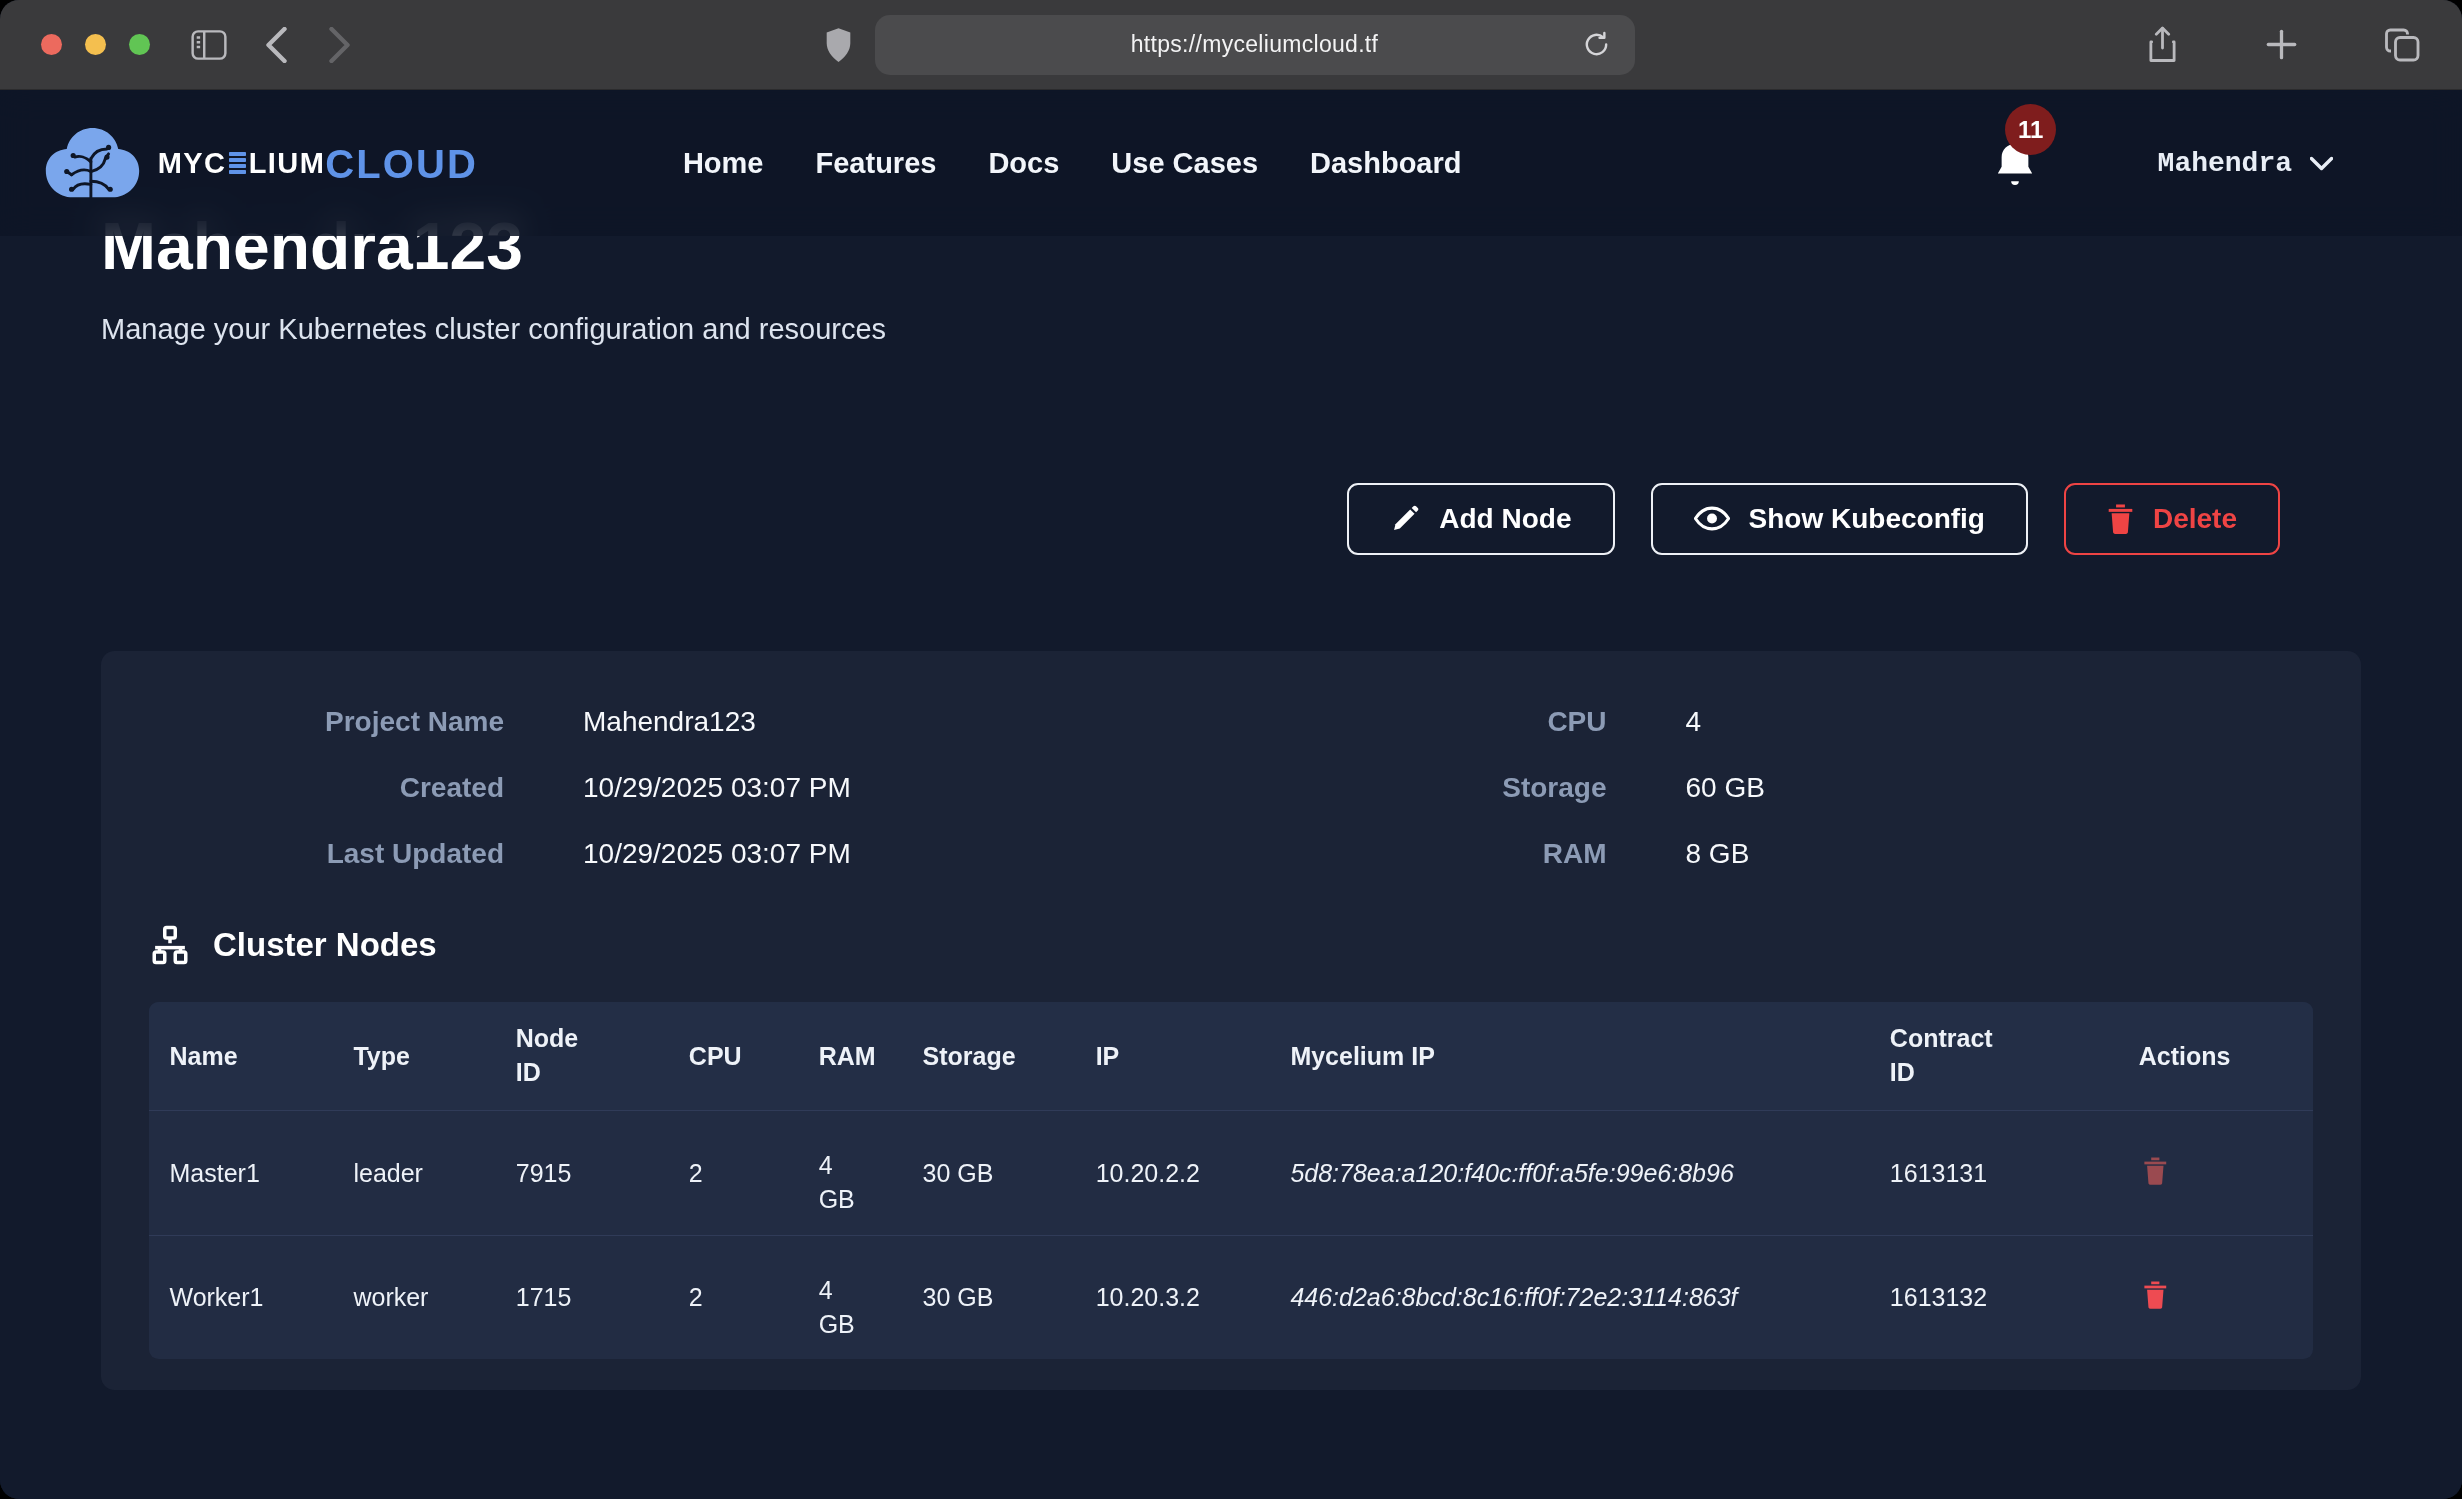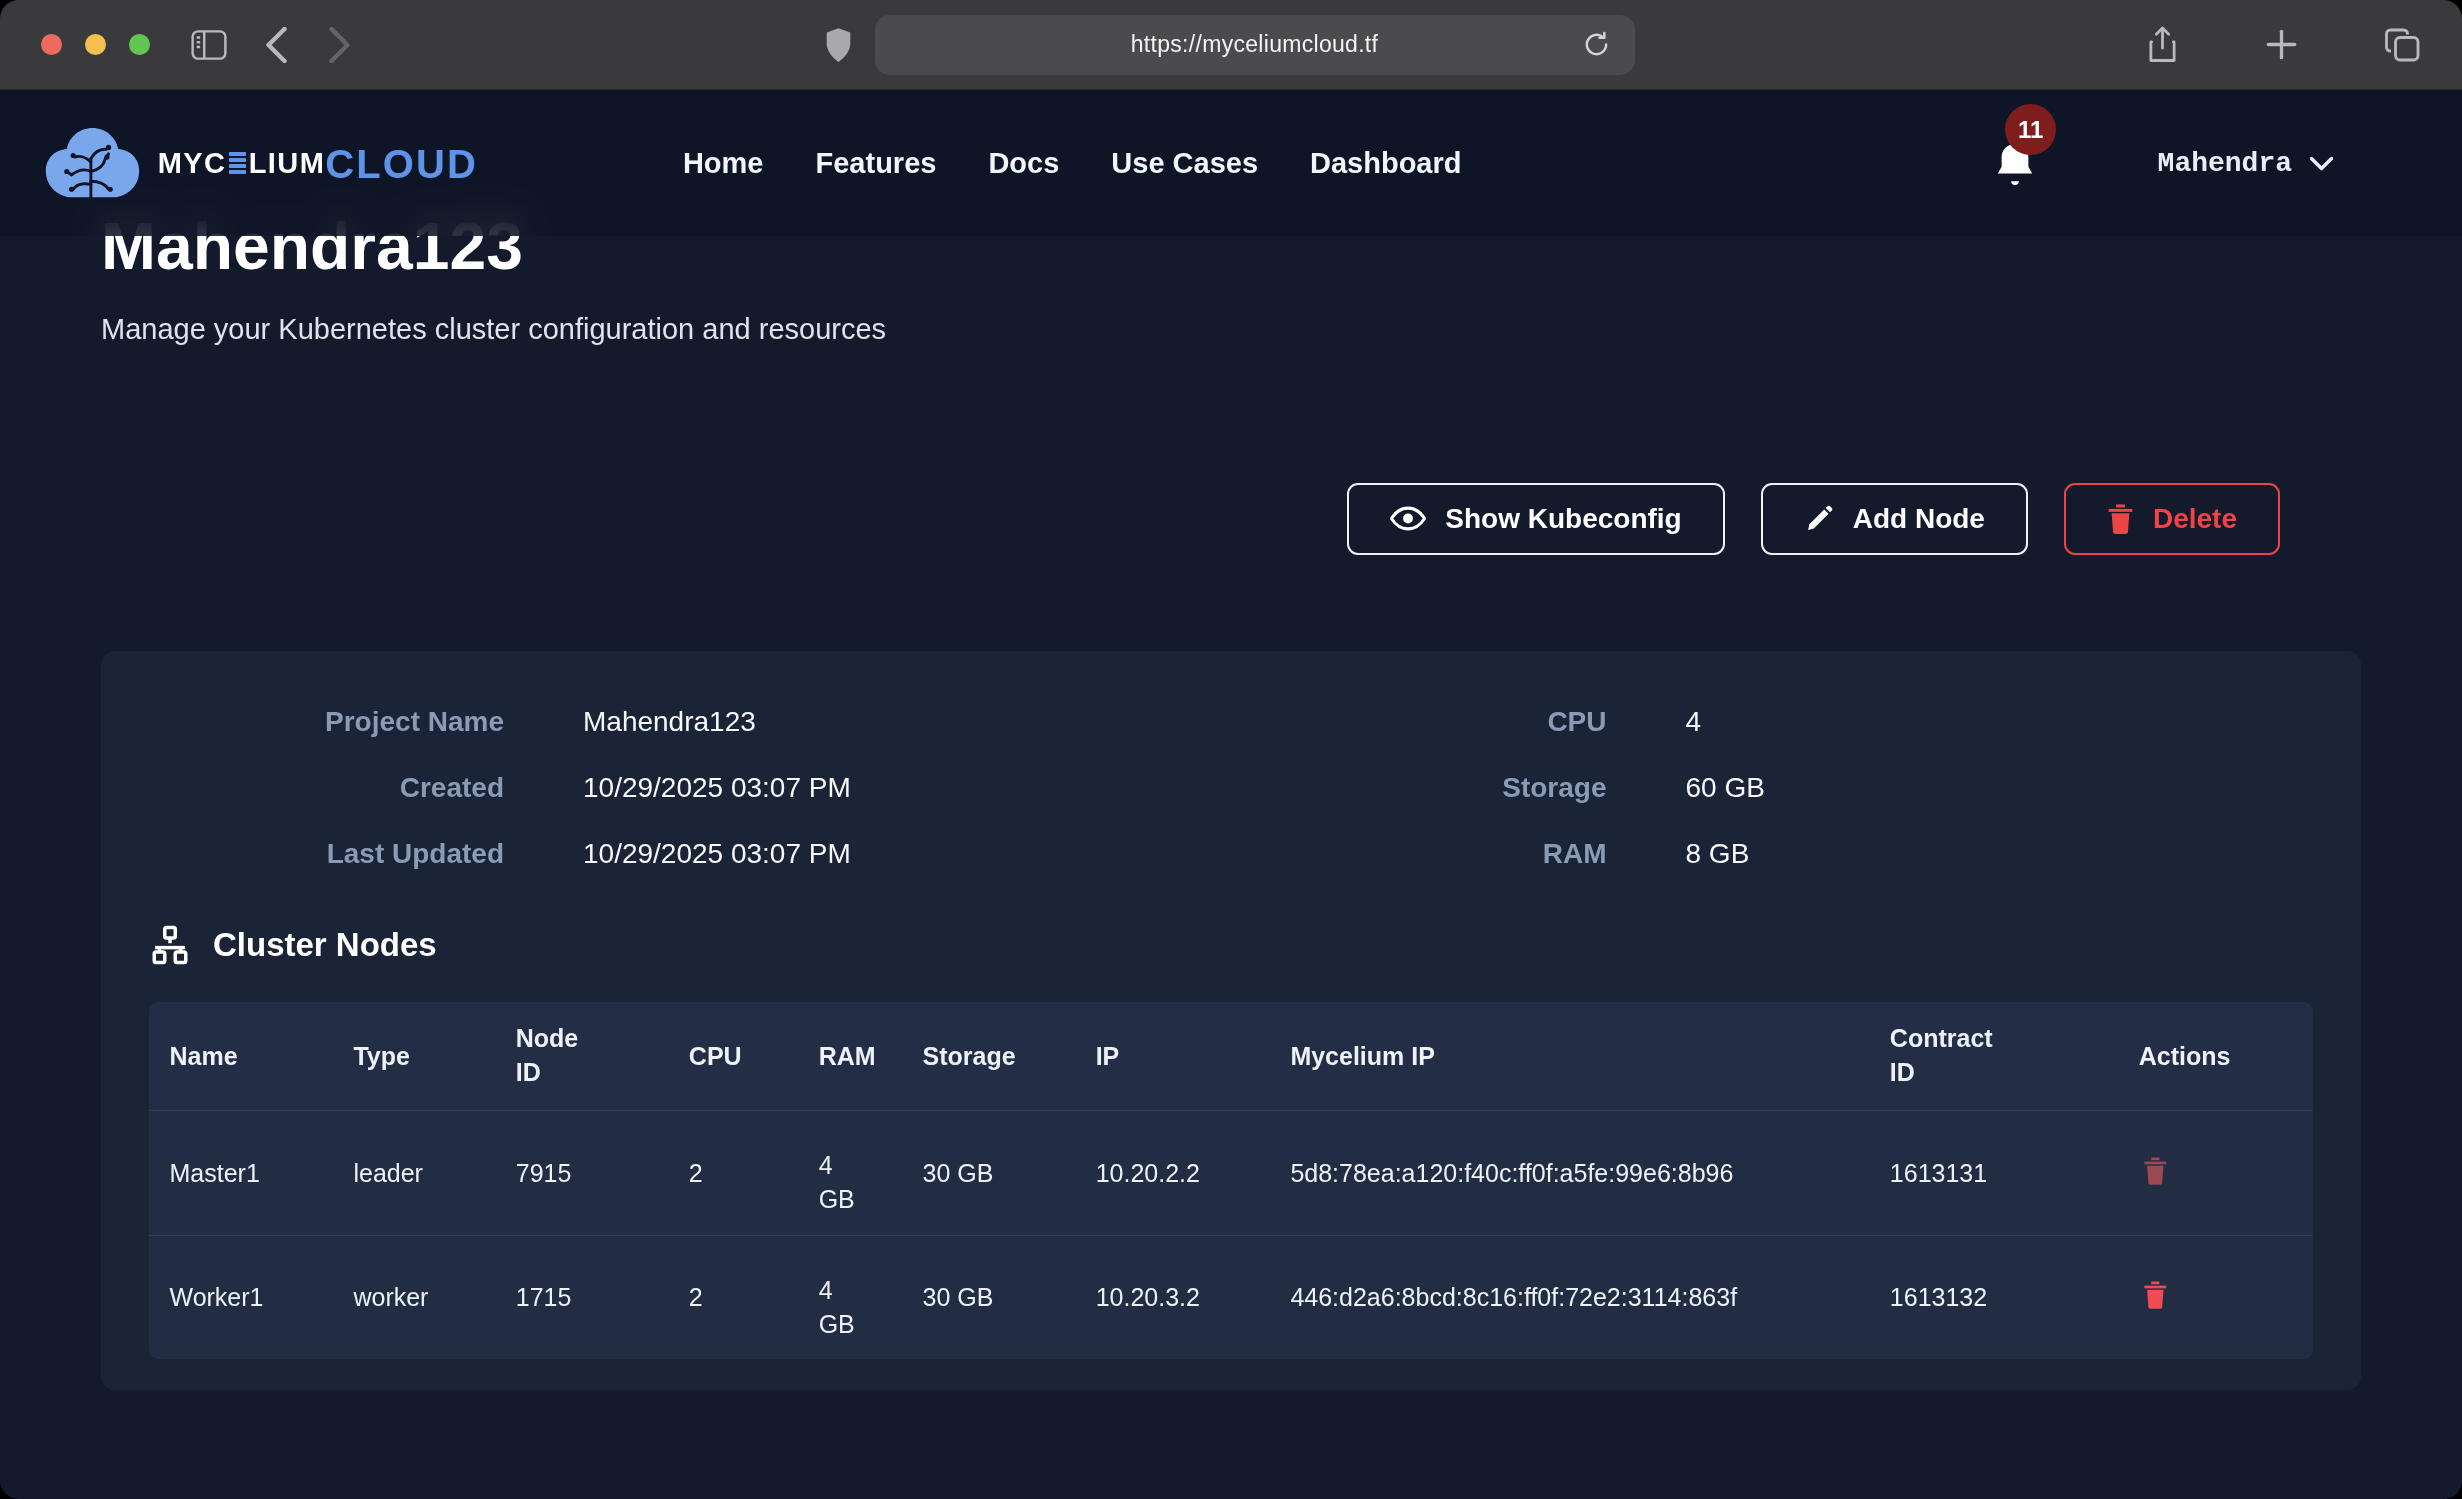--- a/index.html
+++ b/index.html
@@ -55,21 +55,21 @@
 
   .cluster-heading{display:flex;align-items:center;gap:22px;margin:20px 0 36px;color:#fff;font-size:33px;font-weight:700;}
 
   .table-wrap{border-radius:9.6px;overflow:hidden;}
   table{width:100%;border-collapse:collapse;font-size:25px;color:#eef2f8;background:#222c43;table-layout:fixed;}
   thead th{background:#232e46;font-weight:600;text-align:left;padding:20.5px 20.5px;vertical-align:middle;height:62px;}
   tbody td{padding:18px 20.5px;border-top:1.4px solid #303b58;vertical-align:middle;height:62px;}
   .wrap-110{display:inline-block;max-width:79px;line-height:1.35;}
   .wrap-160{display:inline-block;max-width:116px;line-height:1.35;}
   .cell-narrow{display:inline-block;max-width:48px;line-height:1.35;margin-top:20px;}
-  .break{word-break:break-all;line-height:1.4;}
+  .break{word-break:break-all;line-height:1.4;font-style:italic;}
   .row-del{background:none;border:none;padding:0 0 0 4.1px;}
 
   svg{display:block;}
 </style>
 </head>
 <body>
 
 <div class="window">
 
   <div class="chrome">
@@ -206,32 +206,32 @@
         </button>
       </div>
     </div>
 
     <div class="main">
       <h1 class="page-title">Mahendra123</h1>
       <div class="page-subtitle">Manage your Kubernetes cluster configuration and resources</div>
 
       <div class="actions-row">
         <button class="btn">
+          <svg width="30" height="30" viewBox="0 0 22 22" fill="#fff">
+            <path d="M3 19l1-4.2L14.8 4 18 7.2 7.2 18 3 19z"></path>
+              <path d="M15.9 2.9l1.3-1.3c.5-.5 1.4-.5 1.9 0l1.3 1.3c.5.5.5 1.4 0 1.9l-1.3 1.3-3.2-3.2z"></path>
+          </svg>
+          <span>Add Node</span>
+        </button>
+        <button class="btn">
           <svg width="36" height="27" viewBox="0 0 26 18" fill="none">
             <path d="M1 9c3.2-5 7.2-7.5 12-7.5S21.8 4 25 9c-3.2 5-7.2 7.5-12 7.5S4.2 14 1 9z" stroke="#fff" stroke-width="2.2"></path>
             <circle cx="13" cy="9" r="3.6" fill="#fff"></circle>
           </svg>
           <span>Show Kubeconfig</span>
-        </button>
-        <button class="btn">
-          <svg width="30" height="30" viewBox="0 0 22 22" fill="#fff">
-            <path d="M3 19l1-4.2L14.8 4 18 7.2 7.2 18 3 19z"></path>
-              <path d="M15.9 2.9l1.3-1.3c.5-.5 1.4-.5 1.9 0l1.3 1.3c.5.5.5 1.4 0 1.9l-1.3 1.3-3.2-3.2z"></path>
-          </svg>
-          <span>Add Node</span>
         </button>
         <button class="btn danger">
           <svg width="27" height="31" viewBox="0 0 18 21" fill="#ef4444">
             <path d="M1 4h16v2H1z"></path>
               <path d="M6 1h6v2H6z"></path>
               <path d="M3 7h12l-1 13a1.6 1.6 0 0 1-1.6 1H5.6A1.6 1.6 0 0 1 4 20L3 7z"></path>
           </svg>
           <span>Delete</span>
         </button>
       </div>

